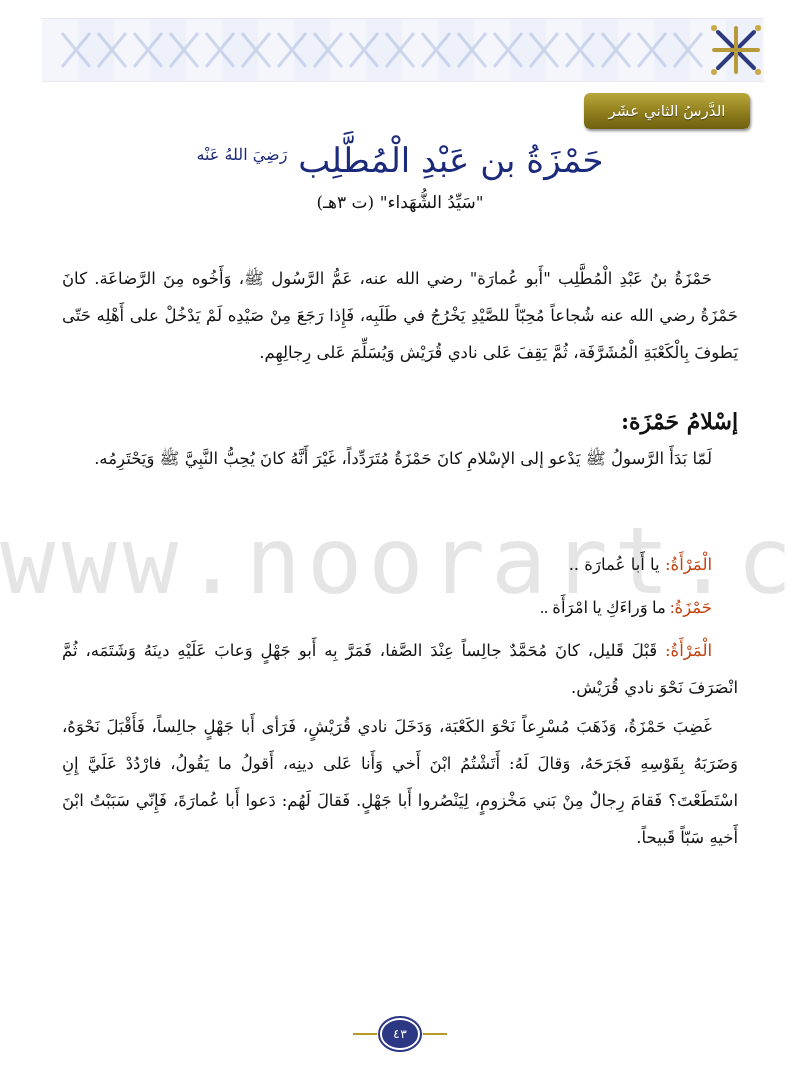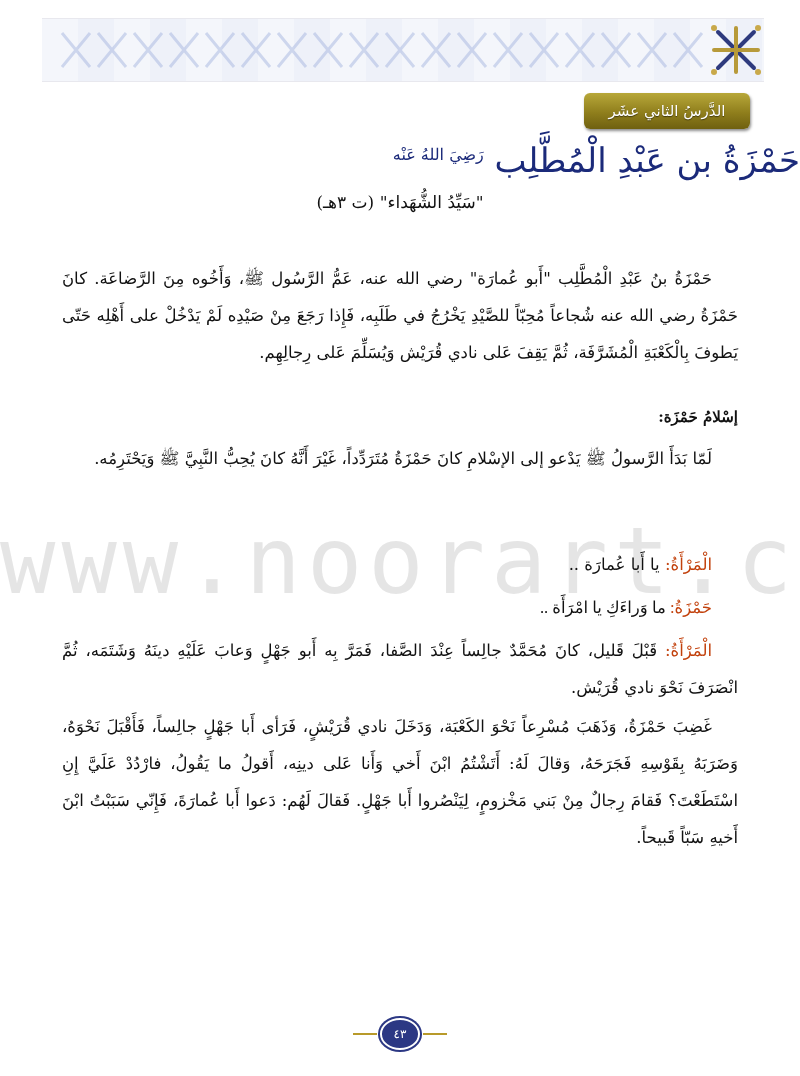--- a/index.html
+++ b/index.html
@@ -18,43 +18,43 @@
   .lesson-badge {
     position: absolute; right: 50px; top: 93px; width: 166px; height: 36px;
     border-radius: 6px;
     background: linear-gradient(180deg, #b8a83a 0%, #8f7e1c 55%, #6f6010 100%);
     box-shadow: 1px 2px 3px rgba(0,0,0,.45);
     display: flex; align-items: center; justify-content: center;
     color: #fff; font-family: "DejaVu Sans", sans-serif; font-weight: normal; font-size: 15px;
     text-shadow: 0 1px 1px rgba(0,0,0,.5);
   }
   .title {
-    position: absolute; left: 0; right: 0; top: 140px; text-align: right;
+    position: absolute; left: 0; right: 0; top: 140px; text-align: center;
     font-size: 34px; color: #1b2a7a; font-weight: normal;
   }
   .title .honor { font-size: 16px; vertical-align: super; }
   .subtitle { position: absolute; left: 0; right: 0; top: 192px; text-align: center; font-size: 17px; }
   .para {
     position: absolute; left: 62px; right: 62px; font-size: 16.5px; line-height: 37px; text-align: justify;
   }
   .para p { margin: 0; text-indent: 26px; }
-  .section-head { position: absolute; right: 62px; top: 408px; font-size: 15px; font-weight: bold; }
+  .section-head { position: absolute; right: 62px; top: 408px; font-size: 22px; font-weight: bold; }
   .dialog { position: absolute; right: 88px; font-size: 16.5px; }
   .speaker { color: #c2410c; }
   .watermark {
     position: absolute; left: 0; right: 0; top: 508px; text-align: center; direction: ltr;
     font-family: "DejaVu Sans Mono", monospace; font-size: 92px; letter-spacing: 6px;
     color: rgba(180,180,180,.35); pointer-events: none;
   }
   .page-num-wrap { position: absolute; left: 350px; top: 1014px; width: 100px; height: 40px; display:flex; align-items:center; justify-content:center; }
   .orn { width: 26px; height: 2px; background: #b89a2a; margin: 0 3px; position: relative; }
   .page-num {
     width: 40px; height: 28px; border-radius: 50%; background: #2c3884;
     border: 2px solid #fff; box-shadow: 0 0 0 2px #2c3884;
-    color: #fff; font-size: 12px; font-family: Liberation Sans, sans-serif;
+    color: #fff; font-size: 12px; font-family: Liberation Mono, monospace;
     display: flex; align-items: center; justify-content: center;
   }
 </style>
 </head>
 <body>
 
 <div class="banner">
   <svg class="tile-main" viewBox="0 0 56 56">
     <g stroke-width="4" fill="none" stroke-linecap="round">
       <path d="M28 28 L10 10" stroke="#2e3a7e"></path>

